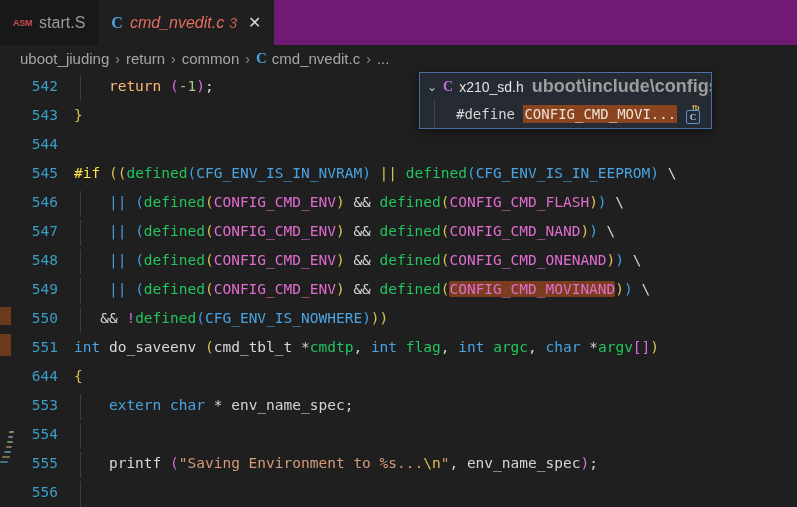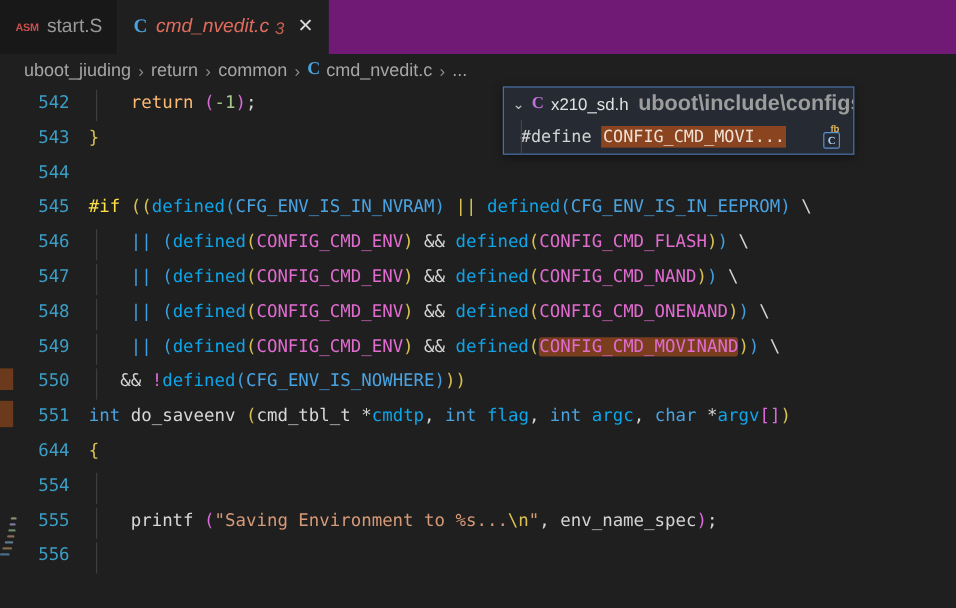--- a/index.html
+++ b/index.html
@@ -165,21 +165,21 @@
     width: 1px; height: 26px;
     background: #3d3d3d;
   }
 
   
   .t-pre   { color: #fde047; }           
   .t-kw    { color: #4aa3e0; }           
   .t-ret   { color: #fdba74; }           
   .t-fn    { color: #d8d8d8; }           
   .t-plain { color: #d4d4d4; }
-  .t-gray  { color: #0ea5e9; }           
+  .t-gray  { color: #22c55e; }           
   .t-macro { color: #e06ccf; }           
   .t-cfg   { color: #4aa3e0; }           
   .t-par-y { color: #d8c152; }           
   .t-par-m { color: #d96ad9; }           
   .t-par-b { color: #3f9fe0; }           
   .t-op    { color: #d4d4d4; }
   .t-num   { color: #a8c98c; }
   .t-str   { color: #d79a78; }
   .t-esc   { color: #d8c152; }
   .t-brace { color: #d8c152; }
@@ -243,20 +243,21 @@
     white-space: nowrap;
     cursor: pointer;
   }
   .peek-guide {
     position: absolute;
     left: 14px; top: 0;
     width: 1px; height: 28px;
     background: #40464f;
   }
   .peek-code {
+    margin-left: 22px;
     font-family: "DejaVu Sans Mono", monospace;
     font-size: 14px;
     color: #d4d4d4;
   }
   .peek-code .hl {
     background: #8a4520;
     color: #f0e0d4;
     padding: 1px 1px;
   }
   .peek-action {
@@ -338,20 +339,21 @@
         <div class="line"><span class="lnum">543</span><span class="ltext"><span class="t-brace">}</span></span></div>
         <div class="line"><span class="lnum">544</span><span class="ltext"></span></div>
         <div class="line"><span class="lnum">545</span><span class="ltext"><span class="t-pre">#if</span><span class="t-plain"> </span><span class="t-par-y">((</span><span class="t-gray">defined</span><span class="t-par-b">(</span><span class="t-cfg">CFG_ENV_IS_IN_NVRAM</span><span class="t-par-b">)</span><span class="t-plain"> </span><span class="t-par-y">||</span><span class="t-plain"> </span><span class="t-gray">defined</span><span class="t-par-b">(</span><span class="t-cfg">CFG_ENV_IS_IN_EEPROM</span><span class="t-par-b">)</span><span class="t-plain"> </span><span class="t-bs">\</span></span></div>
         <div class="line"><span class="lnum">546</span><span class="iguide"></span><span class="ltext"><span class="t-plain">    </span><span class="t-par-b">||</span><span class="t-plain"> </span><span class="t-par-b">(</span><span class="t-gray">defined</span><span class="t-par-y">(</span><span class="t-macro">CONFIG_CMD_ENV</span><span class="t-par-y">)</span><span class="t-plain"> </span><span class="t-op">&amp;&amp;</span><span class="t-plain"> </span><span class="t-gray">defined</span><span class="t-par-y">(</span><span class="t-macro">CONFIG_CMD_FLASH</span><span class="t-par-y">)</span><span class="t-par-b">)</span><span class="t-plain"> </span><span class="t-bs">\</span></span></div>
         <div class="line"><span class="lnum">547</span><span class="iguide"></span><span class="ltext"><span class="t-plain">    </span><span class="t-par-b">||</span><span class="t-plain"> </span><span class="t-par-b">(</span><span class="t-gray">defined</span><span class="t-par-y">(</span><span class="t-macro">CONFIG_CMD_ENV</span><span class="t-par-y">)</span><span class="t-plain"> </span><span class="t-op">&amp;&amp;</span><span class="t-plain"> </span><span class="t-gray">defined</span><span class="t-par-y">(</span><span class="t-macro">CONFIG_CMD_NAND</span><span class="t-par-y">)</span><span class="t-par-b">)</span><span class="t-plain"> </span><span class="t-bs">\</span></span></div>
         <div class="line"><span class="lnum">548</span><span class="iguide"></span><span class="ltext"><span class="t-plain">    </span><span class="t-par-b">||</span><span class="t-plain"> </span><span class="t-par-b">(</span><span class="t-gray">defined</span><span class="t-par-y">(</span><span class="t-macro">CONFIG_CMD_ENV</span><span class="t-par-y">)</span><span class="t-plain"> </span><span class="t-op">&amp;&amp;</span><span class="t-plain"> </span><span class="t-gray">defined</span><span class="t-par-y">(</span><span class="t-macro">CONFIG_CMD_ONENAND</span><span class="t-par-y">)</span><span class="t-par-b">)</span><span class="t-plain"> </span><span class="t-bs">\</span></span></div>
         <div class="line"><span class="lnum">549</span><span class="iguide"></span><span class="ltext"><span class="t-plain">    </span><span class="t-par-b">||</span><span class="t-plain"> </span><span class="t-par-b">(</span><span class="t-gray">defined</span><span class="t-par-y">(</span><span class="t-macro">CONFIG_CMD_ENV</span><span class="t-par-y">)</span><span class="t-plain"> </span><span class="t-op">&amp;&amp;</span><span class="t-plain"> </span><span class="t-gray">defined</span><span class="t-par-y">(</span><span class="t-macro hl-ref">CONFIG_CMD_MOVINAND</span><span class="t-par-y">)</span><span class="t-par-b">)</span><span class="t-plain"> </span><span class="t-bs">\</span></span></div>
         <div class="line"><span class="lnum">550</span><span class="iguide"></span><span class="ltext"><span class="t-plain">   </span><span class="t-op">&amp;&amp;</span><span class="t-plain"> </span><span class="t-par-m">!</span><span class="t-gray">defined</span><span class="t-par-b">(</span><span class="t-cfg">CFG_ENV_IS_NOWHERE</span><span class="t-par-b">)</span><span class="t-par-y">)</span><span class="t-par-y">)</span></span></div>
         <div class="line"><span class="lnum">551</span><span class="ltext"><span class="t-kw">int</span><span class="t-plain"> </span><span class="t-fn">do_saveenv</span><span class="t-plain"> </span><span class="t-par-y">(</span><span class="t-fn">cmd_tbl_t</span><span class="t-plain"> *</span><span class="t-gray">cmdtp</span><span class="t-plain">, </span><span class="t-kw">int</span><span class="t-plain"> </span><span class="t-gray">flag</span><span class="t-plain">, </span><span class="t-kw">int</span><span class="t-plain"> </span><span class="t-gray">argc</span><span class="t-plain">, </span><span class="t-kw">char</span><span class="t-plain"> *</span><span class="t-gray">argv</span><span class="t-par-m">[]</span><span class="t-par-y">)</span></span></div>
         <div class="line"><span class="lnum">644</span><span class="ltext"><span class="t-brace">{</span></span></div>
+        <div class="line"><span class="lnum">553</span><span class="iguide"></span><span class="ltext"><span class="t-plain">    </span><span class="t-kw">extern</span><span class="t-plain"> </span><span class="t-kw">char</span><span class="t-plain"> * </span><span class="t-plain">env_name_spec</span><span class="t-plain">;</span></span></div>
         <div class="line"><span class="lnum">554</span><span class="iguide"></span><span class="ltext"></span></div>
         <div class="line"><span class="lnum">555</span><span class="iguide"></span><span class="ltext"><span class="t-plain">    </span><span class="t-fn">printf</span><span class="t-plain"> </span><span class="t-par-m">(</span><span class="t-str">"Saving Environment to %s...</span><span class="t-esc">\n</span><span class="t-str">"</span><span class="t-plain">, </span><span class="t-plain">env_name_spec</span><span class="t-par-m">)</span><span class="t-plain">;</span></span></div>
         <div class="line"><span class="lnum">556</span><span class="iguide"></span><span class="ltext"></span></div>
       </div>
   </div>
 
   <div class="peek">
     <div class="peek-header">
       <span class="peek-chevron">⌄</span>
       <span class="peek-cicon">C</span>

